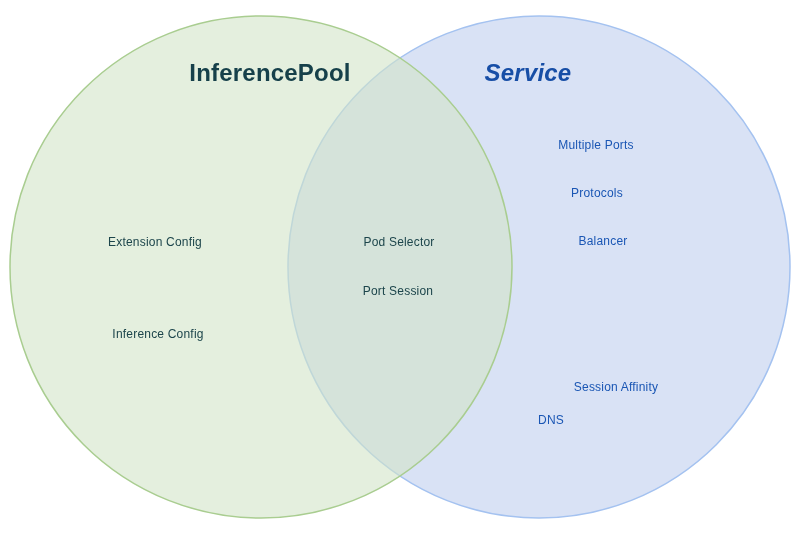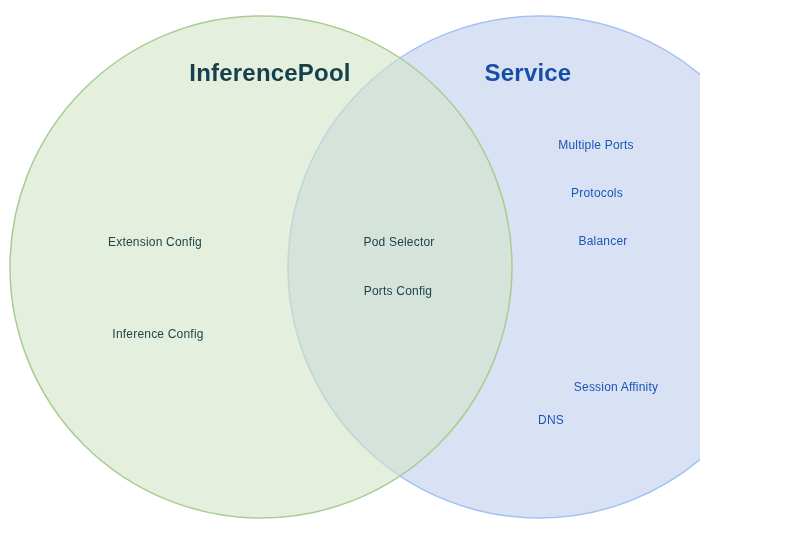--- a/index.html
+++ b/index.html
@@ -3,21 +3,21 @@
 <meta charset="utf-8">
 <style>
   html, body {
     margin: 0;
     padding: 0;
     background: #ffffff;
     font-family: "Liberation Sans", sans-serif;
   }
   .stage {
     position: relative;
-    width: 700px;
+    width: 800px;
     height: 533px;
     background: #ffffff;
     overflow: hidden;
   }
   .stage svg {
     position: absolute;
     left: 0;
     top: 0;
   }
   .label {
@@ -29,21 +29,21 @@
     line-height: 1;
   }
   .title {
     font-size: 24px;
     font-weight: bold;
     letter-spacing: 0.2px;
   }
   .teal-text  { color: #1c454b; }
   .teal-title { color: #16404a; }
   .blue-text  { color: #1a56b4; }
-  .blue-title { color: #174ea6; }
+  .blue-title { color: #174ea6; font-style: italic; }
 </style>
 </head>
 <body>
 
 <div class="stage">
 
   <svg width="800" height="533" viewBox="0 0 800 533" aria-hidden="true">
     <circle cx="539" cy="267" r="251" fill-opacity="0.6" stroke-width="1.5" fill="#c0cfee" stroke="#a4c2f0"></circle>
     <circle cx="261" cy="267" r="251" fill-opacity="0.6" stroke-width="1.5" fill="#d2e4c8" stroke="#a9cd90"></circle>
   </svg>
@@ -51,21 +51,21 @@
   <div class="label title teal-title" style="left:270px; top:73px;">InferencePool</div>
 
   <div class="label title blue-title" style="left:528px; top:73px;">Service</div>
 
   <div class="label teal-text" style="left:155px; top:242px;">Extension Config</div>
 
   <div class="label teal-text" style="left:158px; top:290px;margin-top:44px;">Inference Config</div>
 
   <div class="label teal-text" style="left:399px; top:242px;">Pod Selector</div>
 
-  <div class="label teal-text" style="left:398px; top:291px;">Ports Config</div>
+  <div class="label teal-text" style="left:398px; top:291px;">Port Session</div>
 
   <div class="label blue-text" style="left:596px; top:145px;">Multiple Ports</div>
 
   <div class="label blue-text" style="left:597px; top:193px;">Protocols</div>
 
   <div class="label blue-text" style="left:603px; top:241px;">Balancer</div>
 
 
 
   <div class="label blue-text" style="left:616px; top:387px;">Session Affinity</div>

